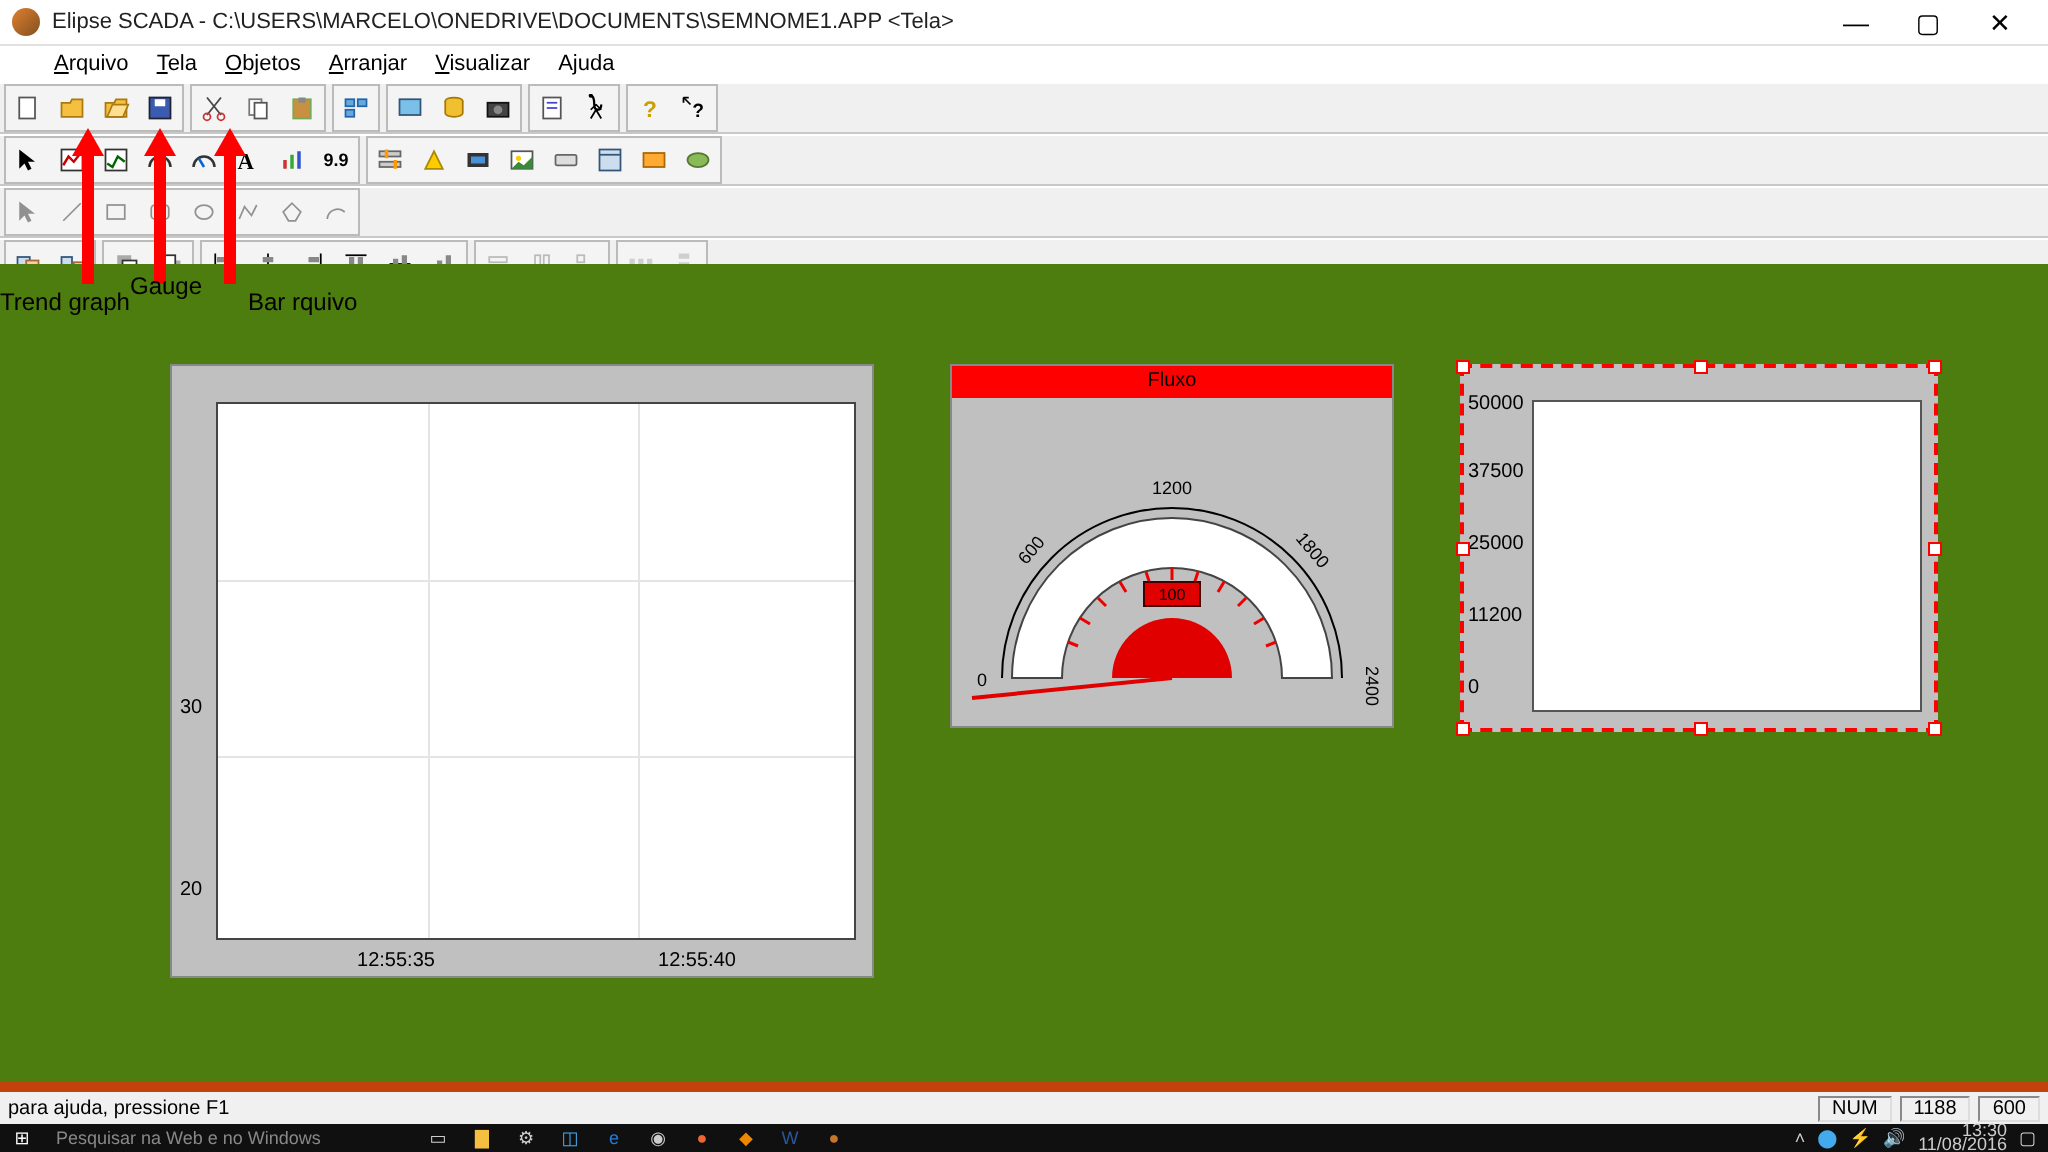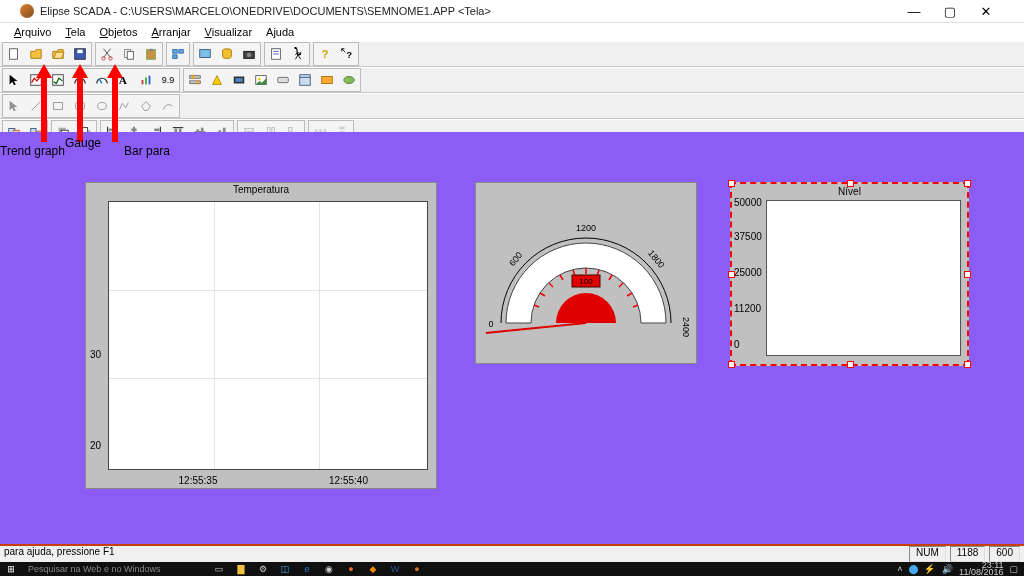--- a/index.html
+++ b/index.html
@@ -1,50 +1,50 @@
 <!DOCTYPE html>
 <html><head>
 <meta charset="utf-8">
 <style>
 html,body{margin:0;padding:0;font-family:Tahoma,Arial,sans-serif;font-size:11px;background:#fff;color:#000;width:1024px;height:576px;overflow:hidden;position:relative}
-.titlebar{height:22px;background:#fff;display:flex;align-items:center;padding:0 20px;border-bottom:1px solid #e0e0e0}
+.titlebar{height:22px;background:#fff;display:flex;align-items:center;padding:0 6px;border-bottom:1px solid #e0e0e0}
 .titlebar .icon{width:14px;height:14px;background:linear-gradient(135deg,#e08030,#805020);border-radius:50%;margin-right:6px}
 .titlebar .title{flex:1;color:#222}
 .winbtns{display:flex;gap:0}
 .winbtn{width:36px;height:20px;display:flex;align-items:center;justify-content:center;font-size:13px;font-family:Arial;cursor:default}
-.menubar{height:18px;background:#fff;padding:0 8px;display:flex;align-items:center;gap:2px;font-size:11px}
+.menubar{height:18px;background:#fff;padding:0 21px;display:flex;align-items:center;gap:2px;font-size:11px}
 .menubar span{padding:2px 6px}
 .menubar u{text-decoration:underline}
 .tbrow{height:24px;background:#f0f0f0;border-top:1px solid #fff;border-bottom:1px solid #c8c8c8;display:flex;align-items:center;padding:0 2px}
 .tbgroup{display:flex;border:1px solid #bbb;margin-right:3px;background:#f4f4f4}
 .tbtn{width:20px;height:20px;border:1px solid transparent;display:flex;align-items:center;justify-content:center;font-size:12px;cursor:default;position:relative}
 .tbtn svg{width:14px;height:14px}
 .tbtn.disabled{opacity:.4}
 .combo{width:160px;height:20px;border:1px solid #7a7a7a;background:#fff;display:flex;align-items:center;padding:0 4px;font-size:11px;position:relative}
 .combo:after{content:"▾";position:absolute;right:2px;top:2px;width:14px;height:14px;background:#e6e6e6;border:1px solid #999;display:flex;align-items:center;justify-content:center;font-size:9px}
-.canvas{position:absolute;left:0;top:132px;right:0;bottom:30px;background:#8b5cf6}
+.canvas{position:absolute;left:0;top:132px;right:0;bottom:30px;background:#4d7c0f}
 .annot{position:absolute;font-size:12px;color:#000}
 .arrow{position:absolute}
 .panel{position:absolute;background:#c0c0c0;border:1px solid #888}
 .panel .hdr{font-size:10px;text-align:center;padding:1px 0;background:transparent}
 .trend{left:85px;top:50px;width:350px;height:305px}
 .trend .plot{position:absolute;left:22px;top:18px;right:8px;bottom:18px;background:#fff;border:1px solid #444}
 .trend .ylab{position:absolute;left:4px;font-size:10px;transform:translateY(-50%)}
 .trend .xlab{position:absolute;bottom:2px;font-size:10px;transform:translateX(-50%)}
 .gline{position:absolute;background:#e4e4e4}
 .gauge{left:475px;top:50px;width:220px;height:180px}
 .gauge .hdr{background:#ff0000;color:#000;font-size:10px;height:14px;line-height:14px}
 .dashed{border:2px dashed #ff0000}
 .bars{left:730px;top:50px;width:235px;height:180px}
 .bars .hdr{font-size:10px;height:14px;line-height:14px}
 .bars .plot{position:absolute;left:34px;top:16px;right:6px;bottom:8px;background:#fff;border:1px solid #555}
 .bars .ylab{position:absolute;left:2px;font-size:10px;transform:translateY(-50%)}
 .bar{position:absolute;bottom:0;width:45%}
 .seg{position:absolute;left:0;right:0}
-.statusbar{position:absolute;left:0;right:0;bottom:14px;height:16px;background:#f0f0f0;border-top:2px solid #c2410c;display:flex;font-size:10px;padding:0 4px}
+.statusbar{position:absolute;left:0;right:0;bottom:14px;height:16px;background:#f0f0f0;border-top:5px solid #c2410c;display:flex;align-items:center;font-size:10px;padding:0 4px}
 .statusbar .spacer{flex:1}
 .stcell{border:1px inset #ddd;padding:0 6px;margin-left:4px}
 .taskbar{position:absolute;left:0;right:0;bottom:0;height:14px;background:#101010;display:flex;align-items:center;color:#ccc;font-size:9px}
 .taskbar .start{width:22px;height:14px;display:flex;align-items:center;justify-content:center;color:#fff}
 .taskbar .search{flex:0 0 180px;color:#888;padding-left:6px}
 .taskbar .ticon{width:22px;height:14px;display:flex;align-items:center;justify-content:center}
 .taskbar .tray{margin-left:auto;display:flex;align-items:center;gap:6px;padding-right:6px}
 </style>
 </head>
 <body>
@@ -210,21 +210,21 @@
           <text x="2" y="13" font-size="13" font-family="serif" font-weight="bold">A</text>
         </svg>
       </div>
     <div class="tbtn">
         <svg viewBox="0 0 16 16">
           <rect x="3" y="8" width="2" height="5" fill="#c33"></rect>
           <rect x="7" y="5" width="2" height="8" fill="#3a3"></rect>
           <rect x="11" y="3" width="2" height="10" fill="#35c"></rect>
         </svg>
       </div>
-    <div class="tbtn" style="font-size:9px;font-weight:normal">9.9</div>
+    <div class="tbtn" style="font-size:9px;font-weight:bold">9.9</div>
   </div>
   <div class="tbgroup">
     <div class="tbtn">
         <svg viewBox="0 0 16 16">
           <rect x="2" y="3" width="12" height="3" fill="#ccc" stroke="#666"></rect>
           <rect x="2" y="9" width="12" height="3" fill="#ccc" stroke="#666"></rect>
           <rect x="5" y="2" width="2" height="5" fill="#f90"></rect>
           <rect x="10" y="8" width="2" height="5" fill="#f90"></rect>
         </svg>
       </div>
@@ -441,37 +441,37 @@
   <svg class="arrow" style="left:70px;top:-68px" width="20" height="80">
       <line x1="10" y1="78" x2="10" y2="10" stroke="#f00" stroke-width="6"></line>
       <polygon points="10,0 2,14 18,14" fill="#f00"></polygon>
     </svg>
   <svg class="arrow" style="left:105px;top:-68px" width="20" height="80">
       <line x1="10" y1="78" x2="10" y2="10" stroke="#f00" stroke-width="6"></line>
       <polygon points="10,0 2,14 18,14" fill="#f00"></polygon>
     </svg>
   <div class="annot" style="left:0px;top:12px">Trend graph</div>
   <div class="annot" style="left:65px;top:4px">Gauge</div>
-  <div class="annot" style="left:124px;top:12px">Bar para</div>
+  <div class="annot" style="left:124px;top:12px">Bar rquivo</div>
 
   <div class="panel trend">
-    <div class="hdr">Temperatura</div>
     <div class="plot">
       <div class="gline" style="left:0;right:0;top:33%;height:1px"></div>
       <div class="gline" style="left:0;right:0;top:66%;height:1px"></div>
       <div class="gline" style="top:0;bottom:0;left:33%;width:1px"></div>
       <div class="gline" style="top:0;bottom:0;left:66%;width:1px"></div>
     </div>
     <div class="ylab" style="top:56%">30</div>
     <div class="ylab" style="top:86%">20</div>
     <div class="xlab" style="left:32%">12:55:35</div>
     <div class="xlab" style="left:75%">12:55:40</div>
   </div>
 
   <div class="panel gauge">
+    <div class="hdr">Fluxo</div>
     <svg width="220" height="165">
       <g transform="translate(110,140)">
         <path d="M -85 0 A 85 85 0 0 1 85 0" fill="none" stroke="#000" stroke-width="1"></path>
         <path d="M -80 0 A 80 80 0 0 1 80 0 L 55 0 A 55 55 0 0 0 -55 0 Z" fill="#fff" stroke="#444"></path>
 
         <text x="-95" y="4" font-size="9" text-anchor="middle">0</text>
         <text x="-68" y="-62" font-size="9" text-anchor="middle" transform="rotate(-50 -68 -62)">600</text>
         <text x="0" y="-92" font-size="9" text-anchor="middle">1200</text>
         <text x="68" y="-62" font-size="9" text-anchor="middle" transform="rotate(50 68 -62)">1800</text>
         <text x="97" y="4" font-size="9" text-anchor="middle" transform="rotate(90 97 4)">2400</text>
@@ -494,21 +494,20 @@
 
         <rect x="-14" y="-48" width="28" height="12" fill="#e00000" stroke="#400"></rect>
         <text x="0" y="-39" font-size="8" fill="#000" text-anchor="middle">100</text>
 
         <line x1="0" y1="0" x2="-100" y2="10" stroke="#e00000" stroke-width="2"></line>
       </g>
     </svg>
   </div>
 
   <div class="panel bars dashed" style="background:#c0c0c0">
-    <div class="hdr">Nível</div>
     <div class="ylab" style="top:18px">50000</div>
     <div class="ylab" style="top:52px">37500</div>
     <div class="ylab" style="top:88px">25000</div>
     <div class="ylab" style="top:124px">11200</div>
     <div class="ylab" style="top:160px">0</div>
     <div class="plot">
 
       <div class="bar" style="left:3%">
         <div class="seg" style="bottom:0;height:6%;background:#00cc00"></div>
         <div class="seg" style="bottom:6%;height:16%;background:#707a1a"></div>
@@ -555,18 +554,18 @@
   <div class="ticon" style="color:#e63">●</div>
   <div class="ticon" style="color:#e80">◆</div>
   <div class="ticon" style="color:#2b579a">W</div>
   <div class="ticon" style="color:#c7752b">●</div>
   <div class="tray">
     <span>˄</span>
     <span style="color:#4ae">⬤</span>
     <span>⚡</span>
     <span>🔊</span>
     <div style="text-align:right;line-height:7px">
-      <div>23:11</div>
+      <div>13:30</div>
       <div>11/08/2016</div>
     </div>
     <span>▢</span>
   </div>
 </div>
 
 </body></html>

